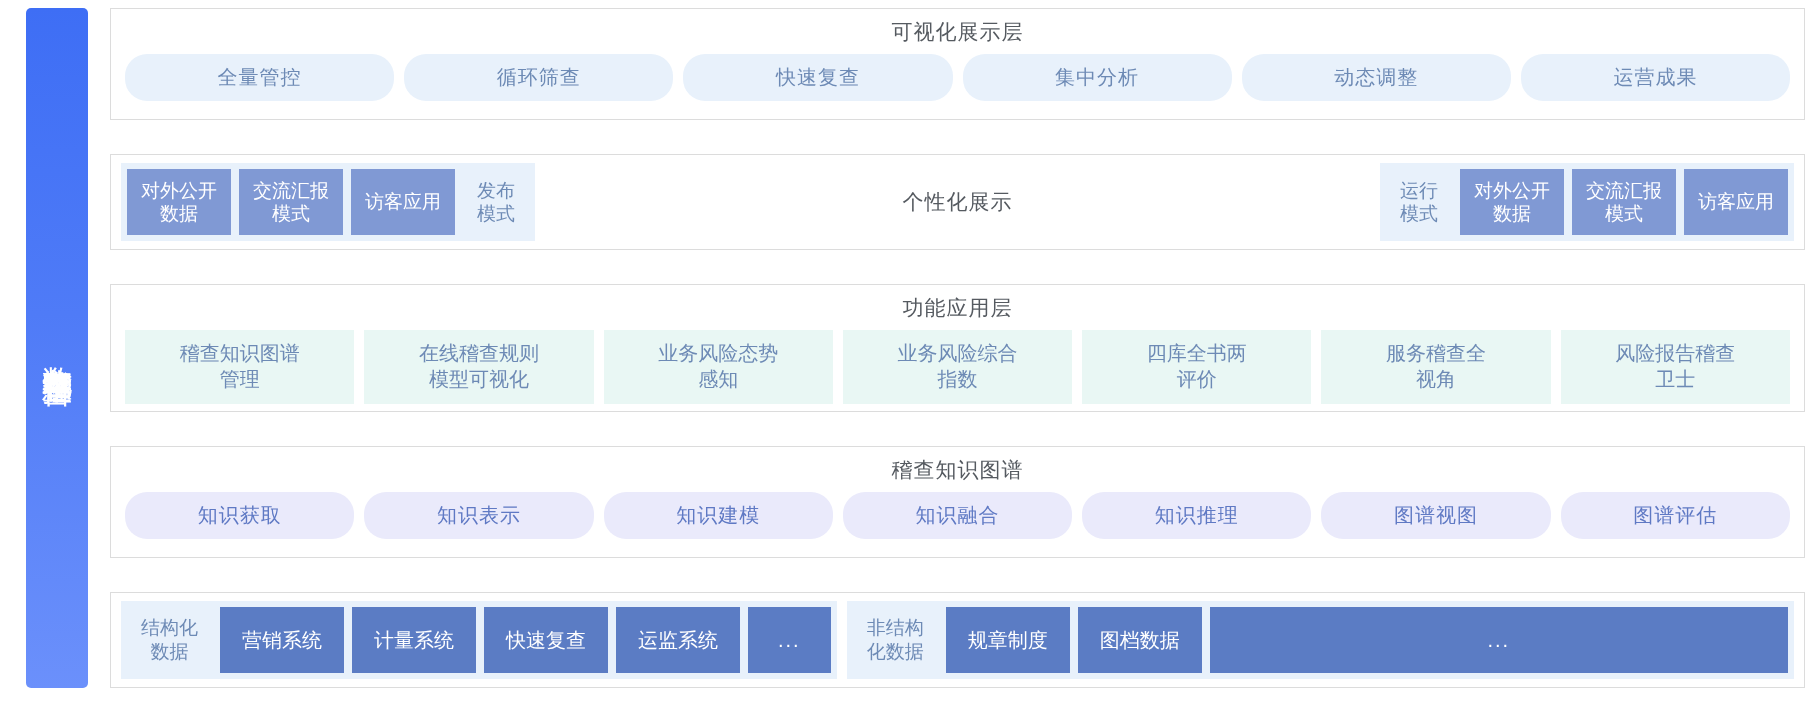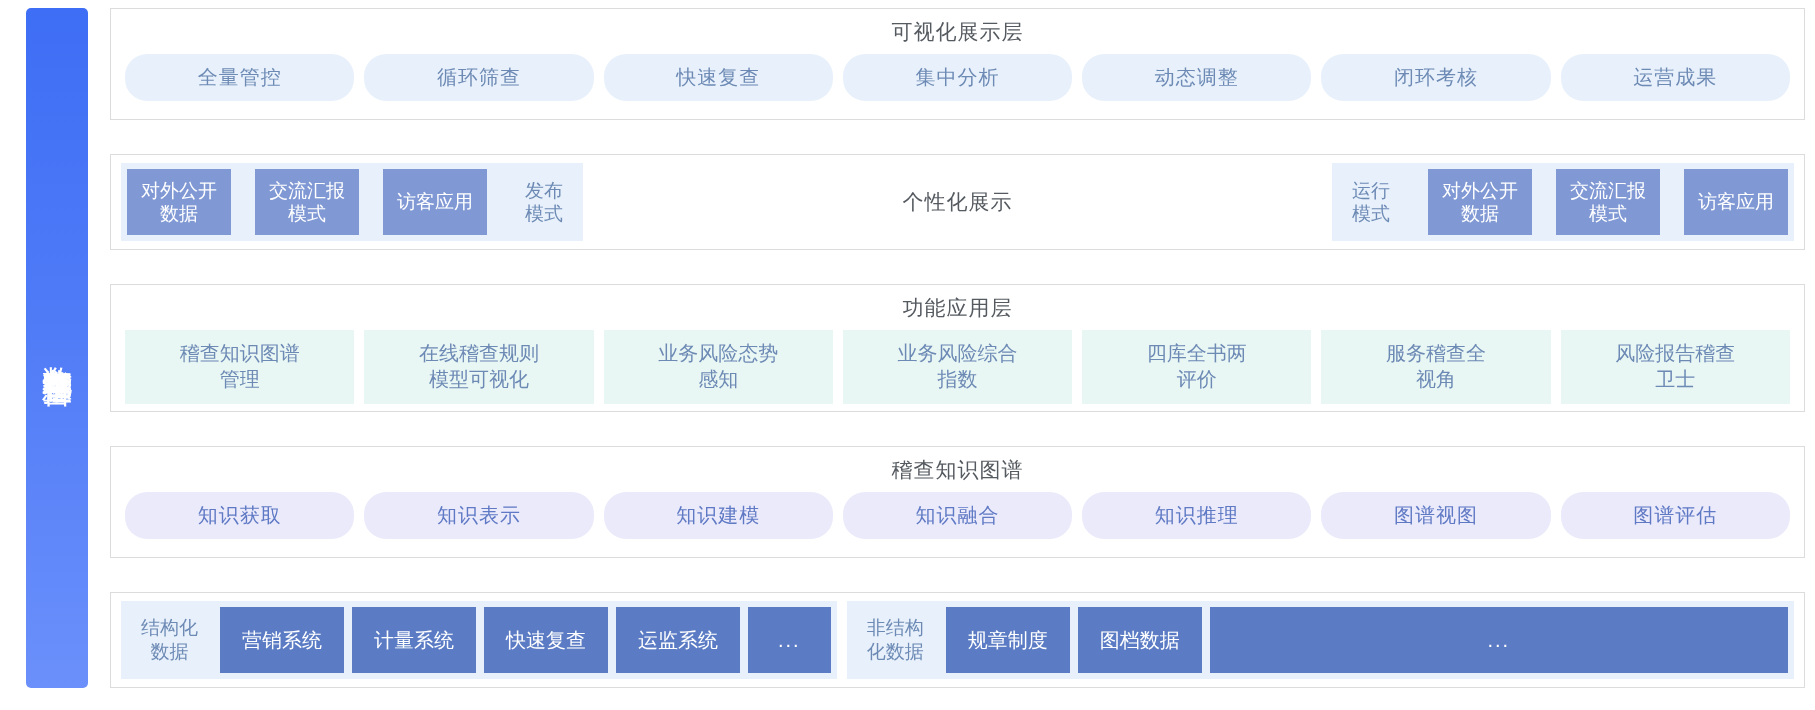--- a/index.html
+++ b/index.html
@@ -96,21 +96,21 @@
     display: flex;
     align-items: stretch;
     padding: 8px 10px;
     gap: 0;
   }
   .mode-group {
     background: #e8f1fb;
     display: flex;
     align-items: stretch;
     padding: 6px;
-    gap: 24px;
+    gap: 8px;
   }
   .mode-box {
     background: #8099d4;
     color: #ffffff;
     font-size: 19px;
     line-height: 1.22;
     display: flex;
     align-items: center;
     justify-content: center;
     text-align: center;
@@ -214,21 +214,20 @@
   <div class="stack">
 
     <div class="panel panel-vis">
       <div class="panel-title">可视化展示层</div>
       <div class="chips">
         <div class="chip chip-blue">全量管控</div>
         <div class="chip chip-blue">循环筛查</div>
         <div class="chip chip-blue">快速复查</div>
         <div class="chip chip-blue">集中分析</div>
         <div class="chip chip-blue">动态调整</div>
-        <div class="chip chip-blue">闭环考核</div>
         <div class="chip chip-blue">运营成果</div>
       </div>
     </div>
 
     <div class="panel panel-modes">
 
       <div class="mode-group">
         <div class="mode-box">对外公开
 数据</div>
         <div class="mode-box">交流汇报

